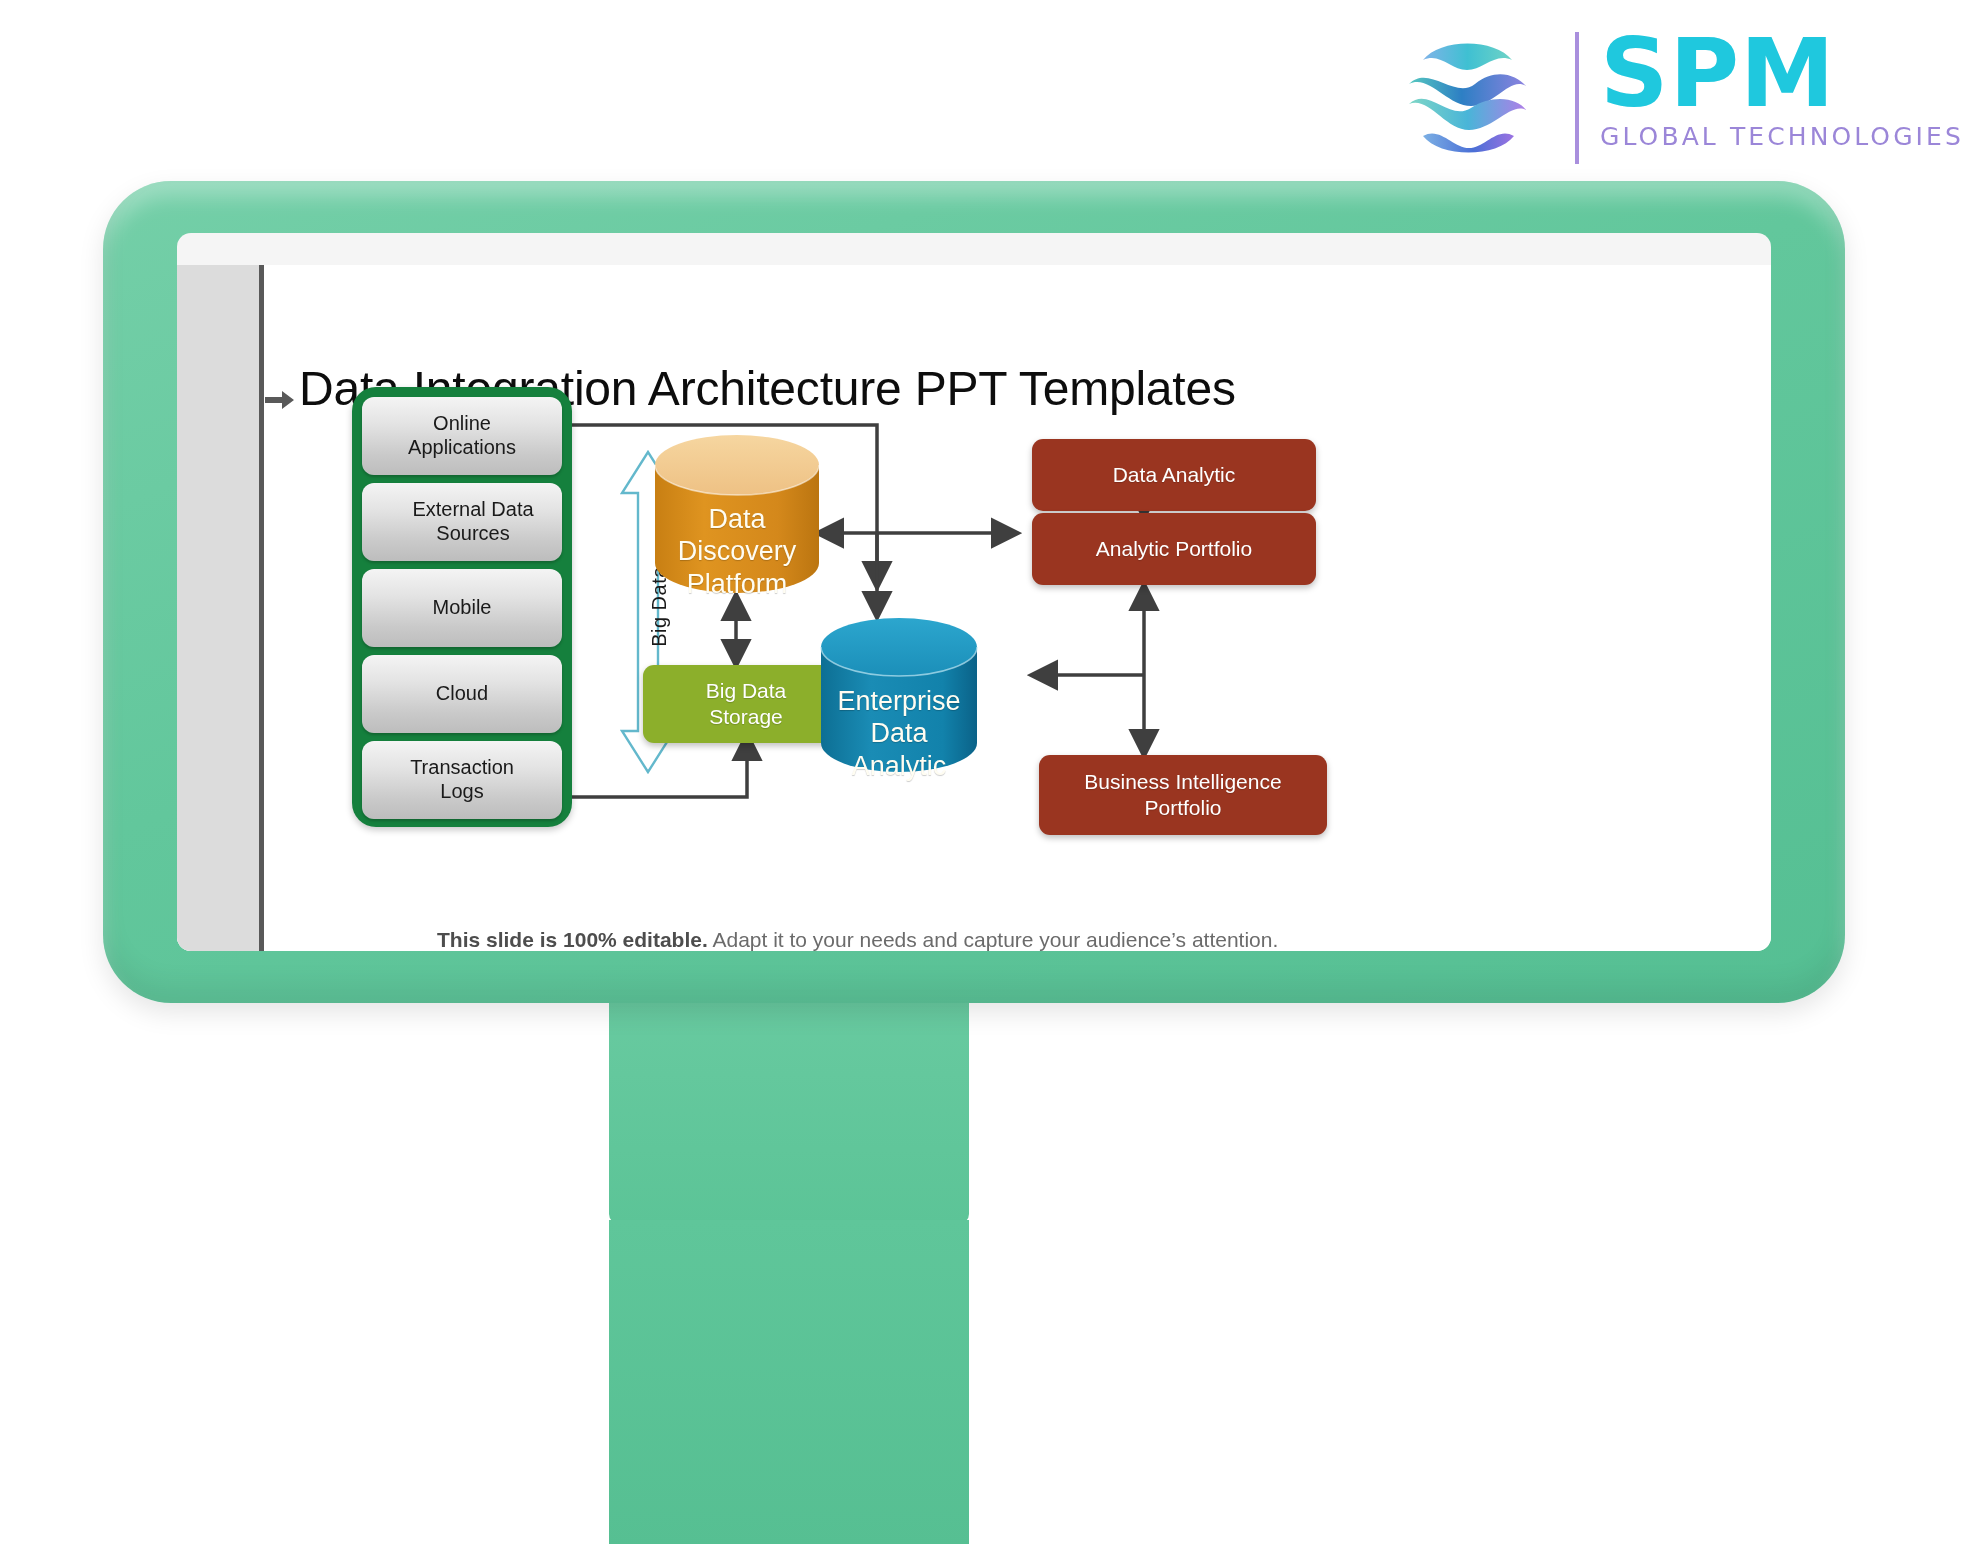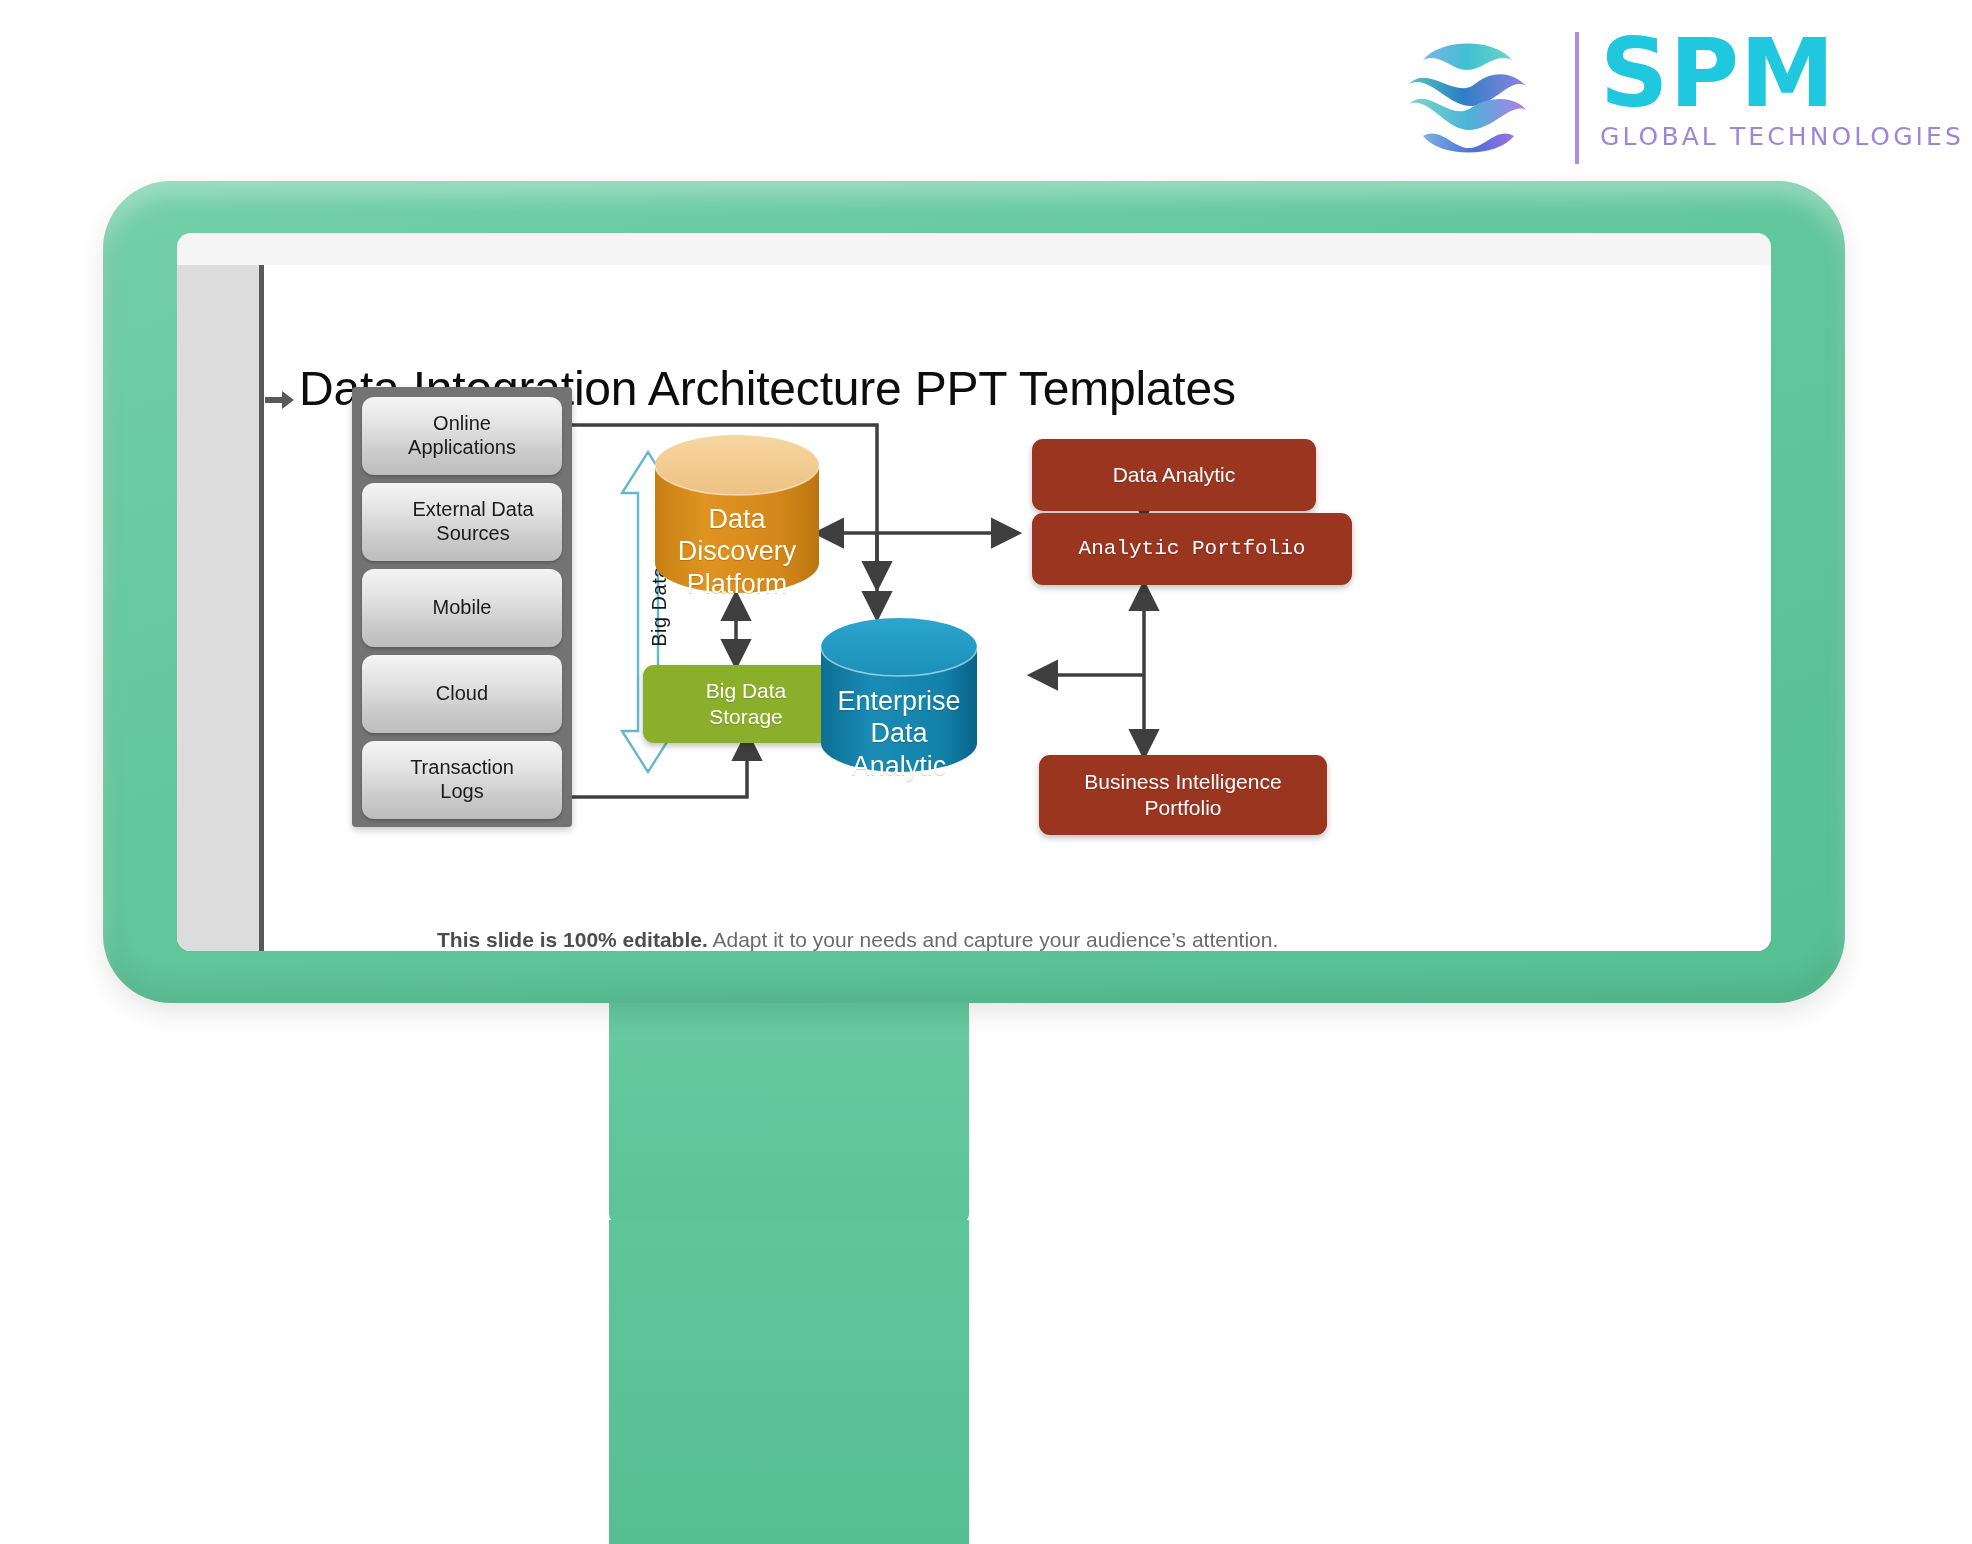--- a/index.html
+++ b/index.html
@@ -94,22 +94,22 @@
   }
   .caption b { color: #4d4d4d; font-weight: 700; margin-left: 28px; }
 
   
   .diagram { position: absolute; left: 0; top: 0; width: 1594px; height: 686px; }
 
   
   .src-container {
     position: absolute; left: 175px; top: 122px;
     width: 220px; height: 440px;
-    background: #737373;
-    border-radius: 4px;
+    background: #15803d;
+    border-radius: 24px;
     box-shadow: 0 3px 7px rgba(0,0,0,0.22);
   }
   .src-box {
     position: absolute; left: 10px;
     width: 200px; height: 78px;
     background: linear-gradient(180deg, #f4f4f4 0%, #e3e3e3 35%, #c9c9c9 75%, #bdbdbd 100%);
     border-radius: 12px;
     display: flex; align-items: center; justify-content: center;
     text-align: center; font-size: 20px; color: #1a1a1a; line-height: 1.18;
     box-shadow: 0 2px 3px rgba(0,0,0,0.22);
@@ -310,21 +310,21 @@
             <div class="cyl-label" style="top:70px;">
               <span>Enterprise Data</span><br>
               <span>Analytic</span>
             </div>
           </div>
 
           <div class="rect-node node-red" style="left:855px; top:130px; width:284px; height:72px;margin-top:44px;">
             <span>Data Analytic</span>
           </div>
 
-          <div class="rect-node node-red" style="left:855px; top:248px; width:320px; height:72px;font-family:Liberation Mono, monospace;">
+          <div class="rect-node node-red" style="left:855px; top:248px; width:284px; height:72px;">
             <span>Analytic Portfolio</span>
           </div>
 
           <div class="rect-node node-red" style="left:862px; top:490px; width:288px; height:80px;">
             <span>
               <span>Business Intelligence</span><br>
               <span>Portfolio</span>
             </span>
           </div>
 

